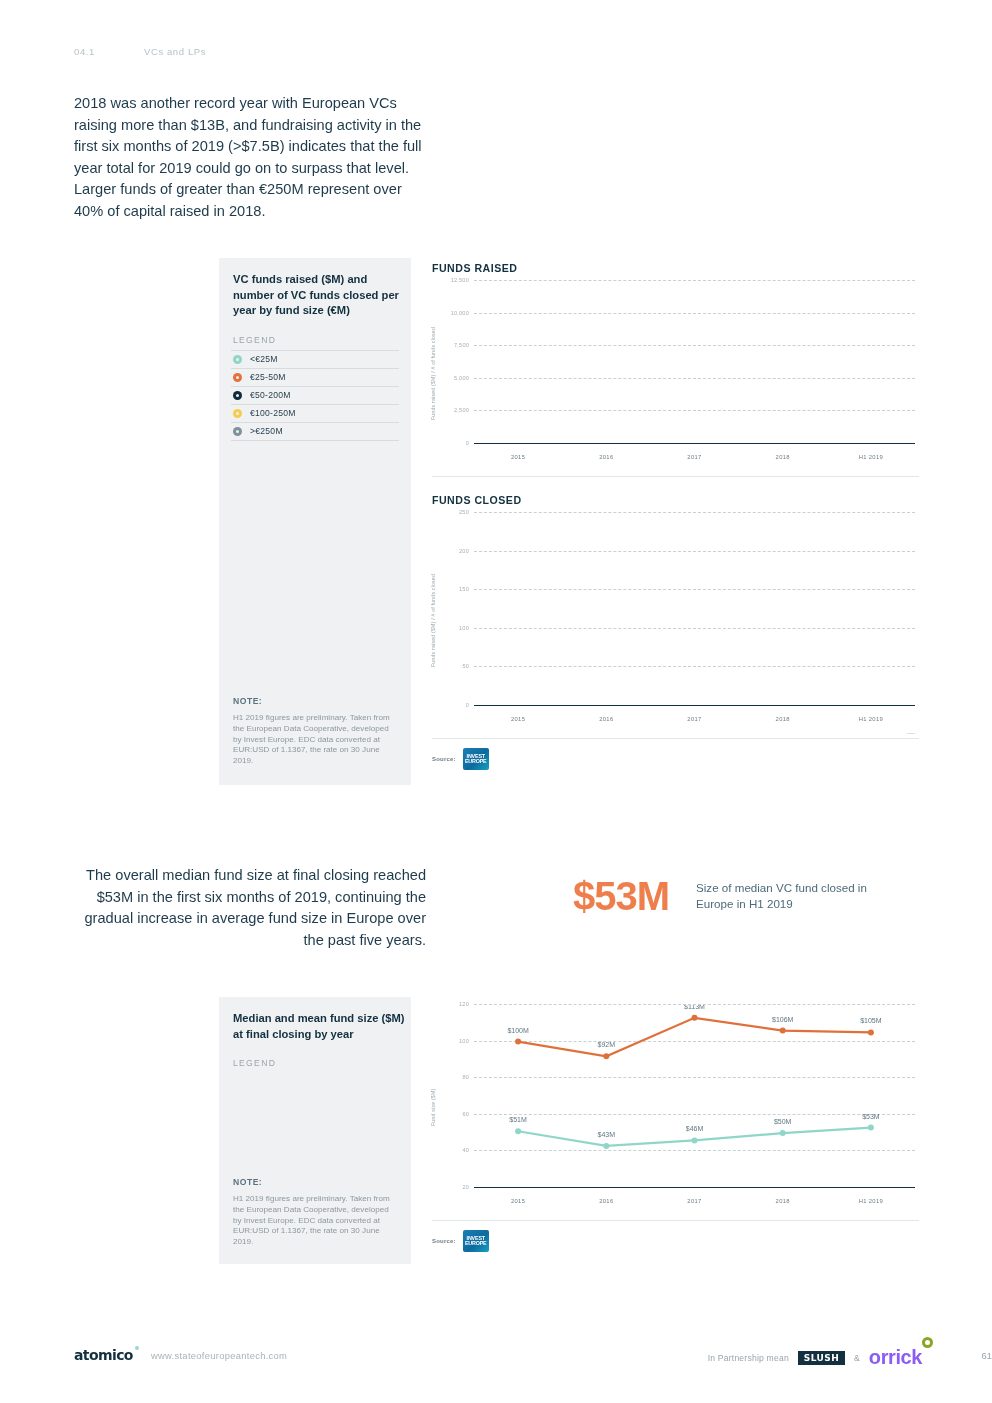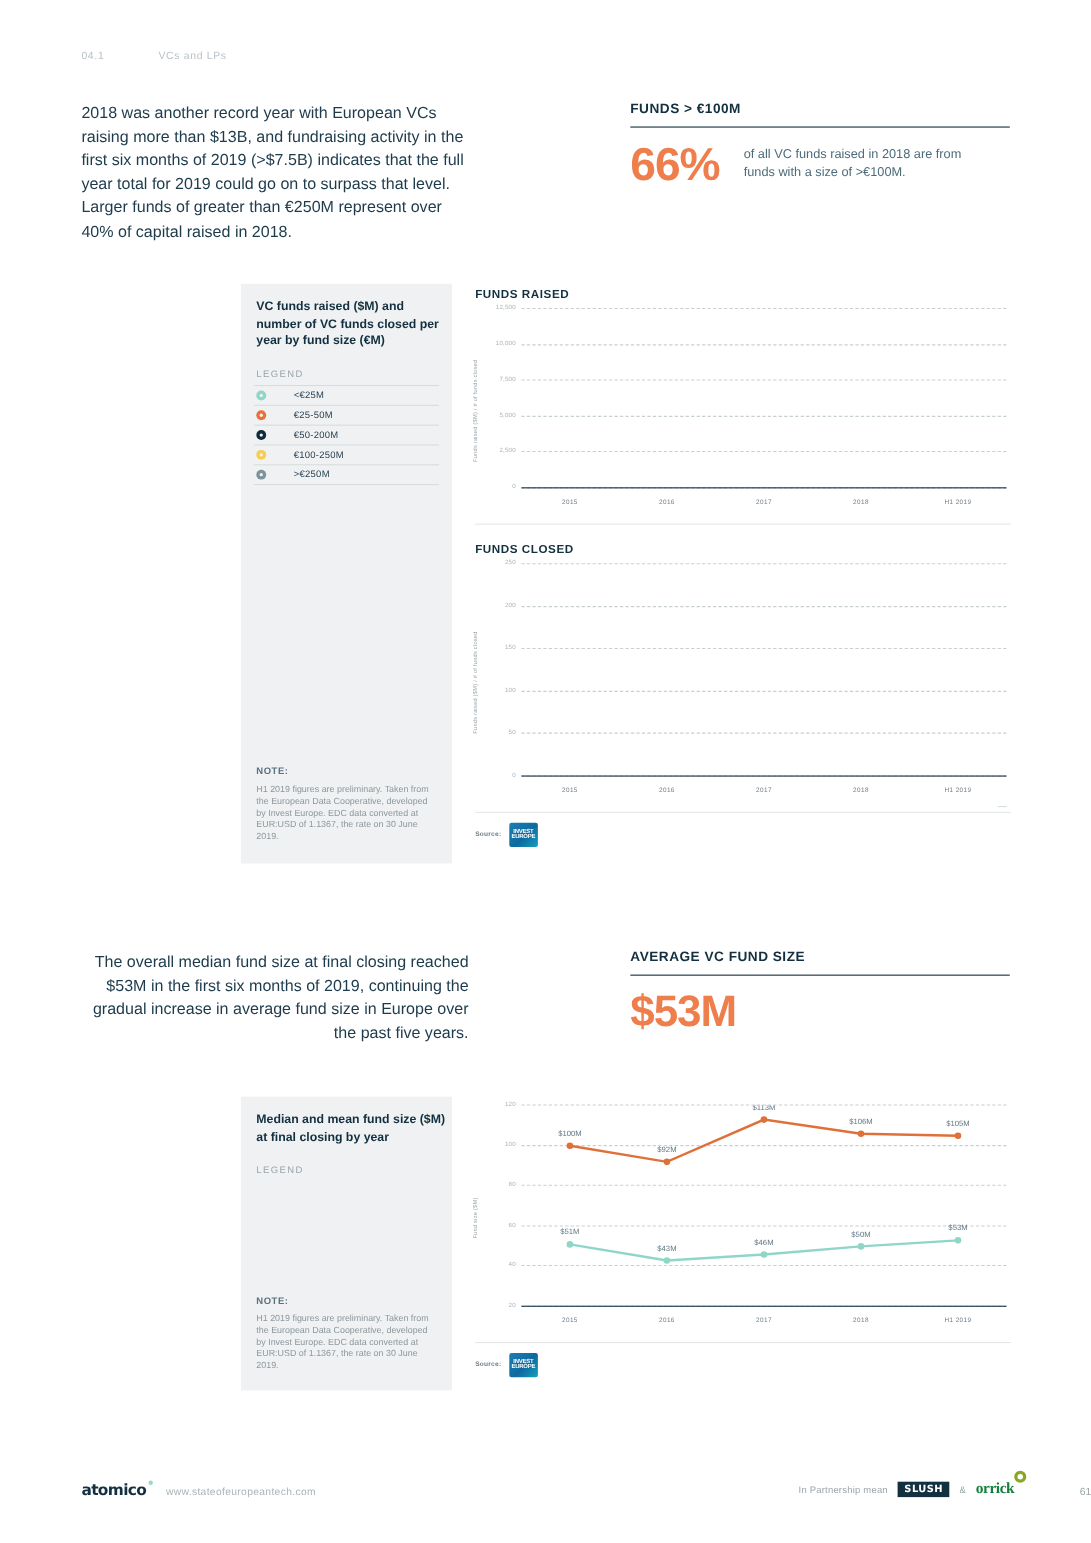--- a/index.html
+++ b/index.html
@@ -49,21 +49,21 @@
   .panel .ttl {
     font-size: 11.2px; font-weight: bold; line-height: 15.6px; color: #12303f;
     padding: 14px 1px 0 14px;
   }
   .panel .legend-hd {
     font-size: 8.6px; letter-spacing: 1.3px; color: #9aa5ab;
     padding: 16px 14px 5px 14px;
   }
   .lg-list { padding: 0 12px; }
   .lg-item {
-    display: flex; align-items: center; gap: 25px;
+    display: flex; align-items: center; gap: 8px;
     border-top: 1px solid #d8dcde; padding: 3.5px 2px;
     font-size: 8.6px; color: #2a4252; letter-spacing: .25px;
   }
   .lg-item:last-child { border-bottom: 1px solid #d8dcde; }
   .dot {
     width: 9px; height: 9px; border-radius: 50%;
     position: relative; flex: 0 0 9px;
   }
   .dot::after {
     content: ""; position: absolute; inset: 3px; border-radius: 50%;
@@ -145,52 +145,45 @@
   .foot-url { font-size: 9.4px; color: #aab3b8; letter-spacing: .3px; }
   .pageno { position: absolute; left: 0; right: 0; top: 5px; text-align: right; font-size: 9.4px; color: #9aa5ab; }
   .foot-right { position: absolute; right: 70px; top: 1px; display: flex; align-items: center; gap: 9px; }
   .partner-lbl { font-size: 8.6px; color: #9aa5ab; letter-spacing: .2px; }
   .slush {
     background: #12303f; color: #fff; font-size: 9px; font-weight: bold;
     padding: 2px 6px; letter-spacing: .4px; font-family: "DejaVu Sans", sans-serif;
   }
   .amp { font-size: 8.6px; color: #9aa5ab; }
   .orrick {
-    font-size: 14px; font-weight: bold; color: #15803d; letter-spacing: -.4px;
-    position: relative; font-family: Liberation Serif, serif;
+    font-size: 20px; font-weight: bold; color: #8b5cf6; letter-spacing: -.4px;
+    position: relative; font-family: Liberation Sans, sans-serif;
   }
   .orrick .ring {
     position: absolute; top: -9px; right: -11px; width: 11px; height: 11px;
     border-radius: 50%; border: 3px solid #8aa628;
   }
 </style>
 </head>
 <body>
 
 <div class="page">
 
   <div class="hdr">
     <span class="num">04.1</span><span>VCs and LPs</span>
   </div>
 
   <div class="lead p1">2018 was another record year with European VCs raising more than $13B, and fundraising activity in the first six months of 2019 (&gt;$7.5B) indicates that the full year total for 2019 could go on to surpass that level. Larger funds of greater than €250M represent over 40% of capital raised in 2018.</div>
   <div class="lead p2">The overall median fund size at final closing reached $53M in the first six months of 2019, continuing the gradual increase in average fund size in Europe over the past five years.</div>
 
-  <div class="stat s1">
-    <h3>FUNDS &gt; €100M</h3>
-    <div class="row">
-      <div class="big">66%</div>
-      <div class="desc">of all VC funds raised in 2018 are from funds with a size of &gt;€100M.</div>
-    </div>
-  </div>
 
   <div class="stat s2">
-    <h3>AVERAGE VC FUND SIZE</h3>
     <div class="row">
       <div class="big wide">$53M</div>
+      <div class="desc">Size of median VC fund closed in Europe in H1 2019</div>
     </div>
   </div>
 
   <div class="panel pA">
     <div class="ttl">VC funds raised ($M) and number of VC funds closed per year by fund size (€M)</div>
     <div class="legend-hd">LEGEND</div>
     <div class="lg-list" id="legend-a">
         <div class="lg-item">
           <span class="dot" style="background: rgb(143, 214, 200);"></span>
           <span>&lt;€25M</span>

